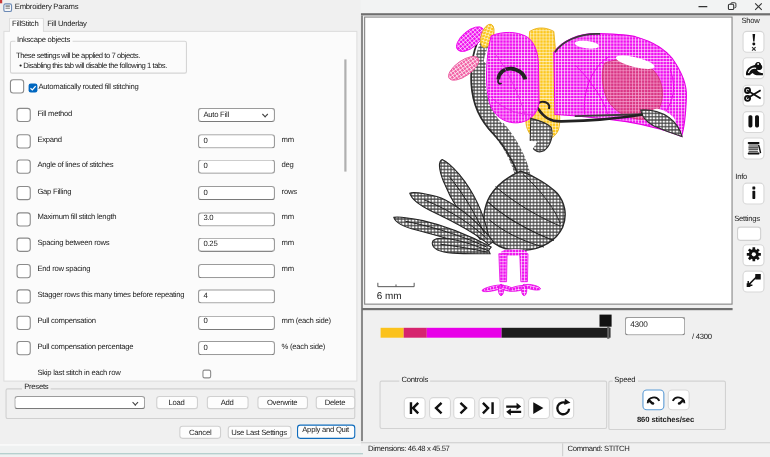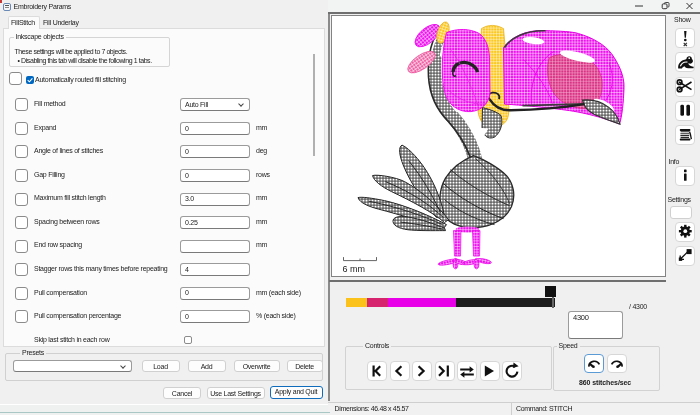--- a/index.html
+++ b/index.html
@@ -201,21 +201,21 @@
 </svg>
 
 <div class="abs" style="left:329px;top:279.9px;width:337px;height:1.8px;background:#6f6f6f"></div>
 
 <div class="abs" style="left:345.5px;top:297.5px;width:21.5px;height:9.5px;background:#fbc21c"></div>
 <div class="abs" style="left:367px;top:297.5px;width:20.5px;height:9.5px;background:#d6246e"></div>
 <div class="abs" style="left:387.5px;top:297.5px;width:68.5px;height:9.5px;background:#e800e8"></div>
 <div class="abs" style="left:456px;top:297.5px;width:99px;height:9.5px;background:#1d1d1d"></div>
 <div class="abs" style="left:552px;top:296.5px;width:1.5px;height:11px;background:#666"></div>
 <div class="abs" style="left:545px;top:285.5px;width:11px;height:11px;background:#111"></div>
-<div class="inp" style="left:568px;top:311px;width:55px;height:28px">
+<div class="inp" style="left:568px;top:288px;width:55px;height:17px">
     <span class="iv" style="top:1.2px;font-size:7.5px">4300</span>
   </div>
 <div class="lb" style="left:629px;top:302.5px">/ 4300</div>
 
 <div class="fs" style="left:344.5px;top:345.5px;width:207px;height:44px"></div>
 <div class="fsl" style="left:363px;top:342.2px">Controls</div>
 <div class="cbtn" style="left:367px"></div>
 <div class="cbtn" style="left:389.5px"></div>
 <div class="cbtn" style="left:412px"></div>
 <div class="cbtn" style="left:434.5px"></div>

